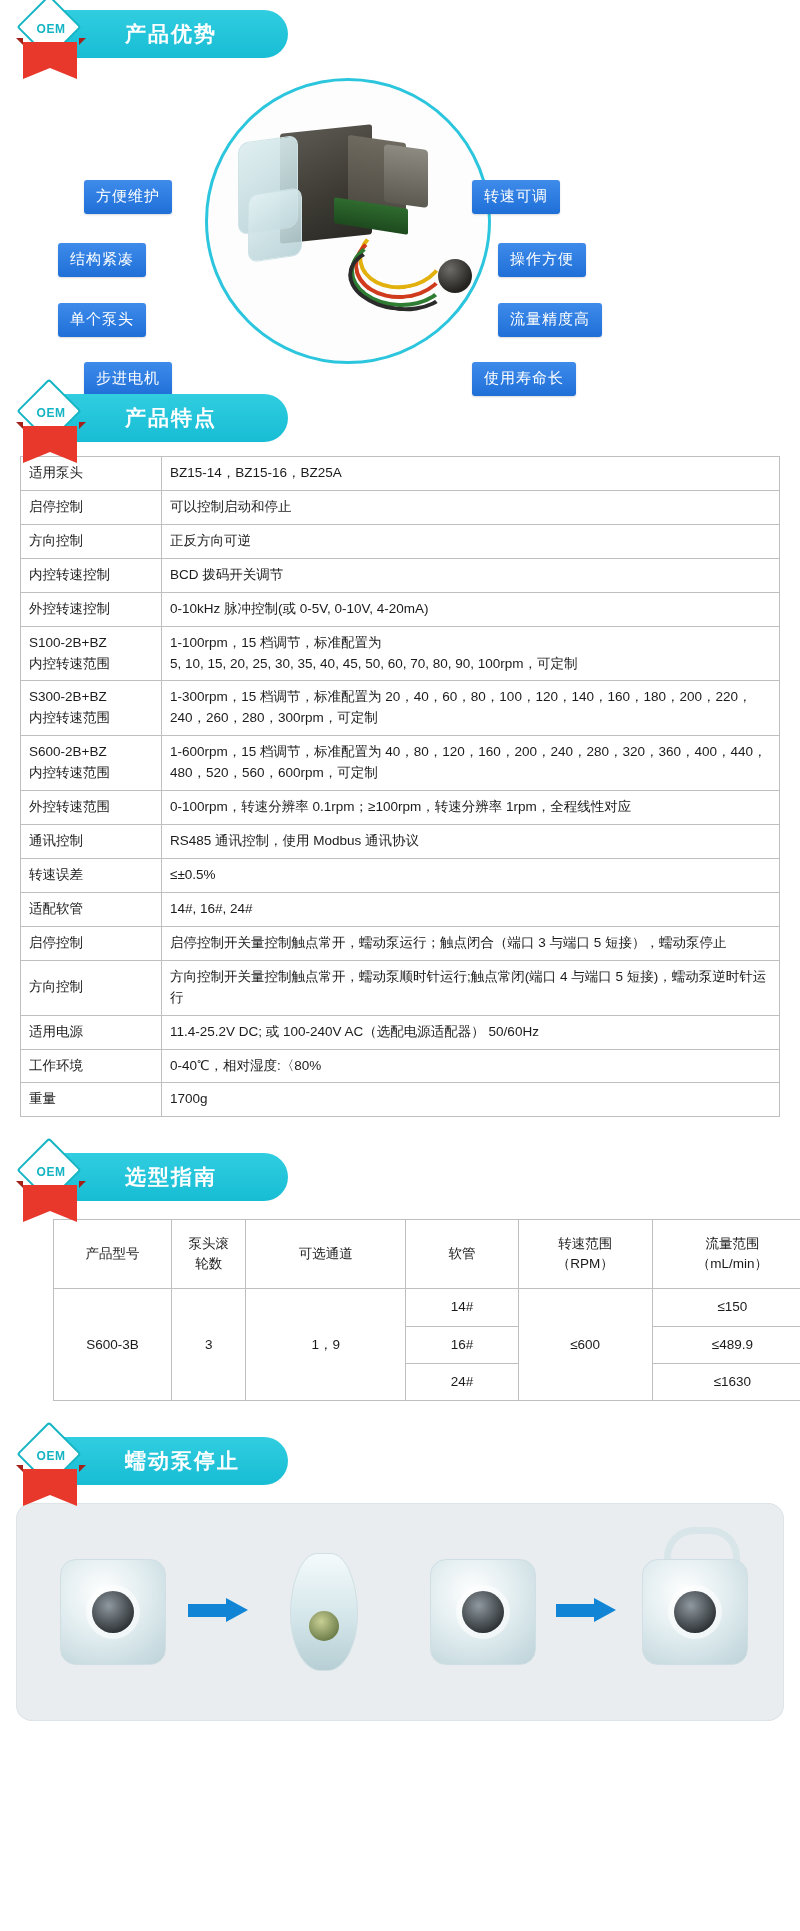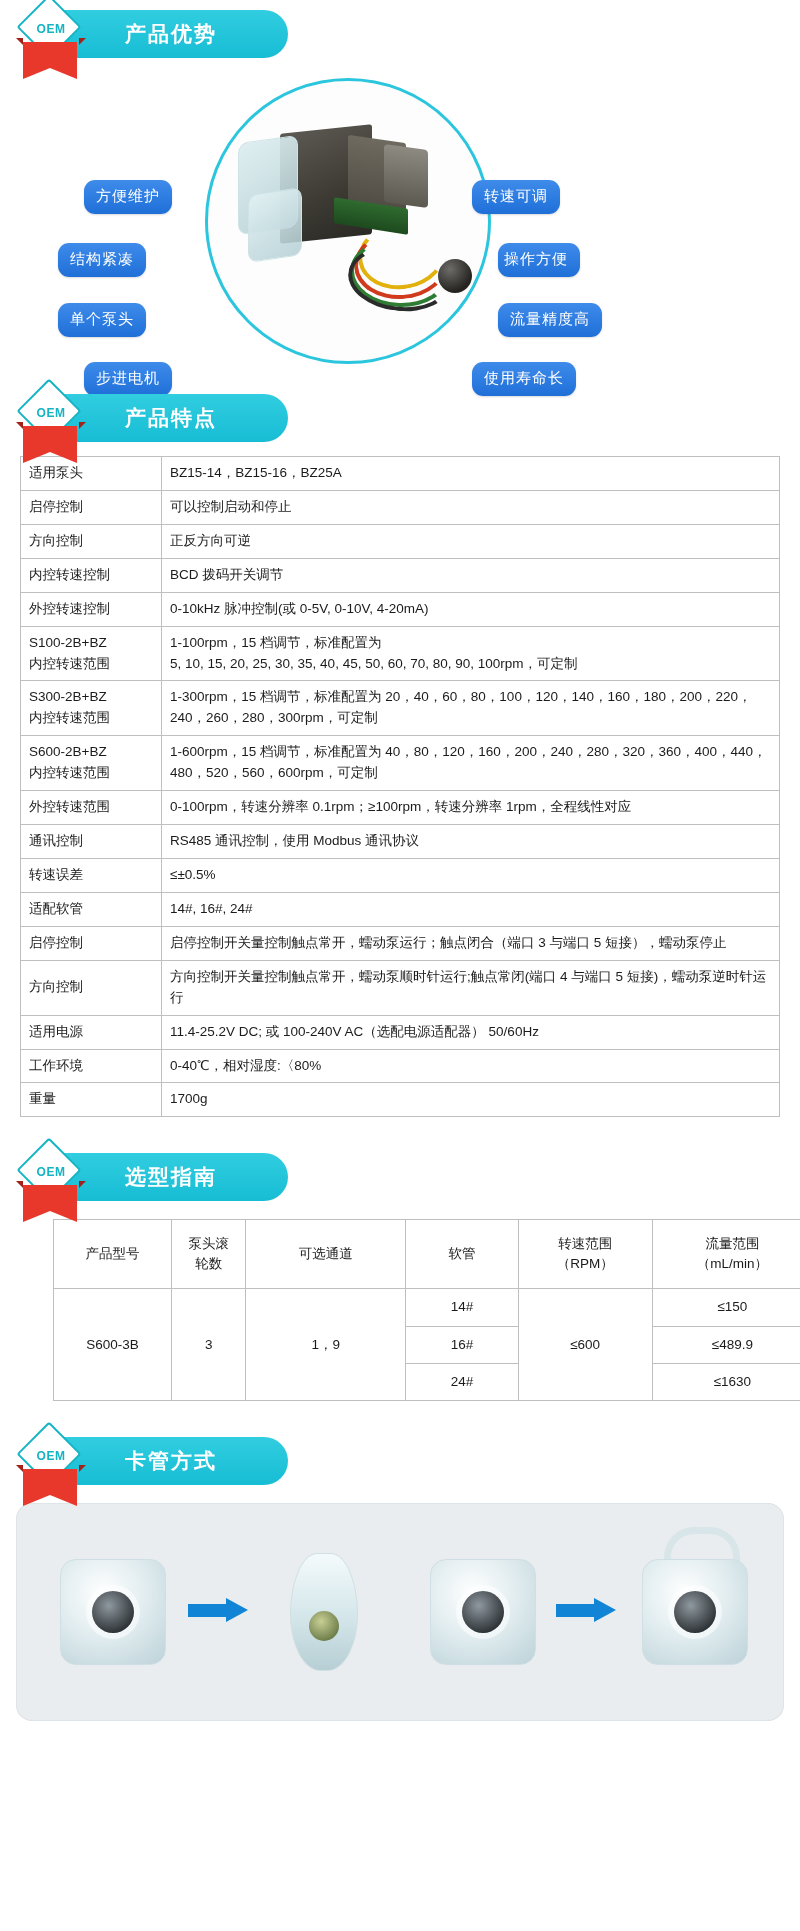--- a/index.html
+++ b/index.html
@@ -224,31 +224,31 @@
   .w3 { left: 142px; top: 156px; width: 92px; height: 62px; border-bottom-color: #2e7d32; border-left-color: #2e7d32; transform: rotate(2deg); }
   .w4 { left: 140px; top: 164px; width: 96px; height: 58px; border-bottom-color: #2b2b2b; border-left-color: #2b2b2b; transform: rotate(6deg); }
 
   .adv-tag {
     position: absolute;
     background: #2f7de1;
     background: linear-gradient(180deg, #3e8bea 0%, #1f6fd8 100%);
     color: #ffffff;
     font-size: 15px;
     padding: 7px 12px 8px;
-    border-radius: 11px;
+    border-radius: 3px;
     white-space: nowrap;
     letter-spacing: 1px;
     box-shadow: 0 1px 2px rgba(0,0,0,.15);
   }
   .at1 { left: 84px;  top: 110px; }
   .at2 { left: 58px;  top: 173px; }
   .at3 { left: 58px;  top: 233px; }
   .at4 { left: 84px;  top: 292px; }
   .at5 { left: 472px; top: 110px; }
-  .at6 { left: 498px; top: 173px; padding-left: 6px; }
+  .at6 { left: 498px; top: 173px; }
   .at7 { left: 498px; top: 233px; }
   .at8 { left: 472px; top: 292px; }
 
   
   .spec-table {
     width: 760px;
     margin: 6px 20px 0 20px;
     border-collapse: collapse;
     table-layout: fixed;
     font-size: 13.5px;
@@ -601,21 +601,21 @@
 
   <div class="section-head">
     <div class="head-bar"></div>
     <div class="ribbon">
       <div class="tail-shadow-l"></div>
       <div class="tail-shadow-r"></div>
       <div class="tail"></div>
       <div class="diamond"></div>
       <div class="oem-text">OEM</div>
     </div>
-    <div class="head-title">卡管方式</div>
+    <div class="head-title">蠕动泵停止</div>
   </div>
 
   <div class="tube-panel">
     <div class="tube-item tp1">
       <div class="head-round"></div>
     </div>
     <div class="arrow ar1">
       <div class="shaft"></div>
         <div class="tip"></div>
     </div>

